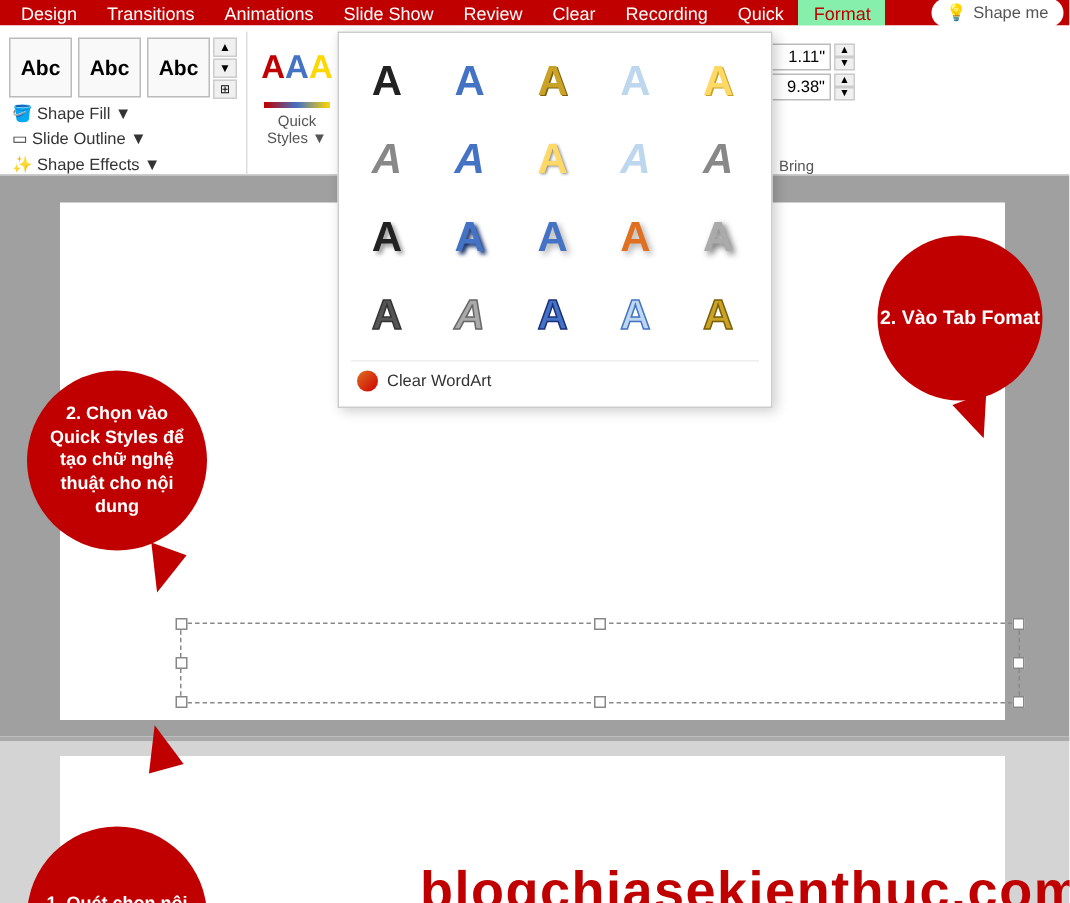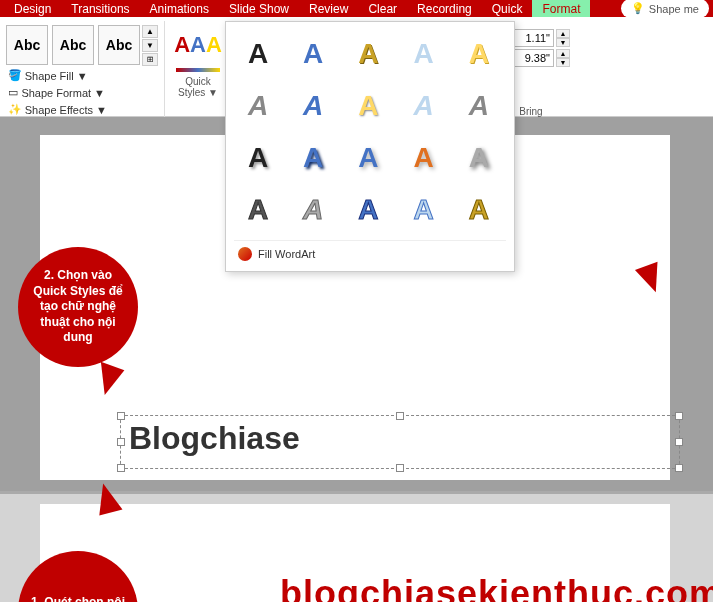--- a/index.html
+++ b/index.html
@@ -558,21 +558,21 @@
       </div>
     </div>
     <div class="shape-options">
       <div class="shape-opt-btn">
         <span>🪣</span>
         <span>Shape Fill</span>
         <span>▼</span>
       </div>
       <div class="shape-opt-btn">
         <span>▭</span>
-        <span>Shape Format</span>
+        <span>Slide Outline</span>
         <span>▼</span>
       </div>
       <div class="shape-opt-btn">
         <span>✨</span>
         <span>Shape Effects</span>
         <span>▼</span>
       </div>
     </div>
     <div class="section-label">Shape Styles</div>
   </div>
@@ -612,21 +612,21 @@
         <div class="wordart-cell wa-r3-5">A</div>
 
         <div class="wordart-cell wa-r4-1">A</div>
         <div class="wordart-cell wa-r4-2">A</div>
         <div class="wordart-cell wa-r4-3">A</div>
         <div class="wordart-cell wa-r4-4">A</div>
         <div class="wordart-cell wa-r4-5">A</div>
       </div>
       <div class="clear-wordart">
         <div class="clear-icon"></div>
-        <span>Fill WordArt</span>
+        <span>Clear WordArt</span>
       </div>
     </div>
   </div>
 
   <div class="section-wrapper" style="width:70px;">
     <div class="text-buttons">
       <div class="text-btn">
         <div class="text-icon">
           <svg width="22" height="22" viewBox="0 0 22 22">
             <rect x="2" y="4" width="18" height="14" rx="2" fill="#4472c4" opacity="0.2" stroke="#4472c4" stroke-width="1.5"></rect>
@@ -697,24 +697,26 @@
 
     <div class="selected-textbox">
       <div class="selection-handle handle-tl"></div>
       <div class="selection-handle handle-tr"></div>
       <div class="selection-handle handle-bl"></div>
       <div class="selection-handle handle-br"></div>
       <div class="selection-handle handle-ml"></div>
       <div class="selection-handle handle-mr"></div>
       <div class="selection-handle handle-tm"></div>
       <div class="selection-handle handle-bm"></div>
-      <div class="selected-text-content">Blogchiase</div>
-    </div>
-  </div>
-
+    </div>
+  </div>
+
+  <div class="callout callout-2">
+    <span>2. Vào Tab Fomat</span>
+  </div>
   <div class="callout-2-tail"></div>
 
   <div class="callout callout-1">
     <span style="font-size:12px; padding:8px;">2. Chọn vào Quick Styles để tạo chữ nghệ thuật cho nội dung</span>
   </div>
   <div class="callout-1-tail"></div>
 </div>
 
 <div class="lower-area">
   <div class="lower-slide">

